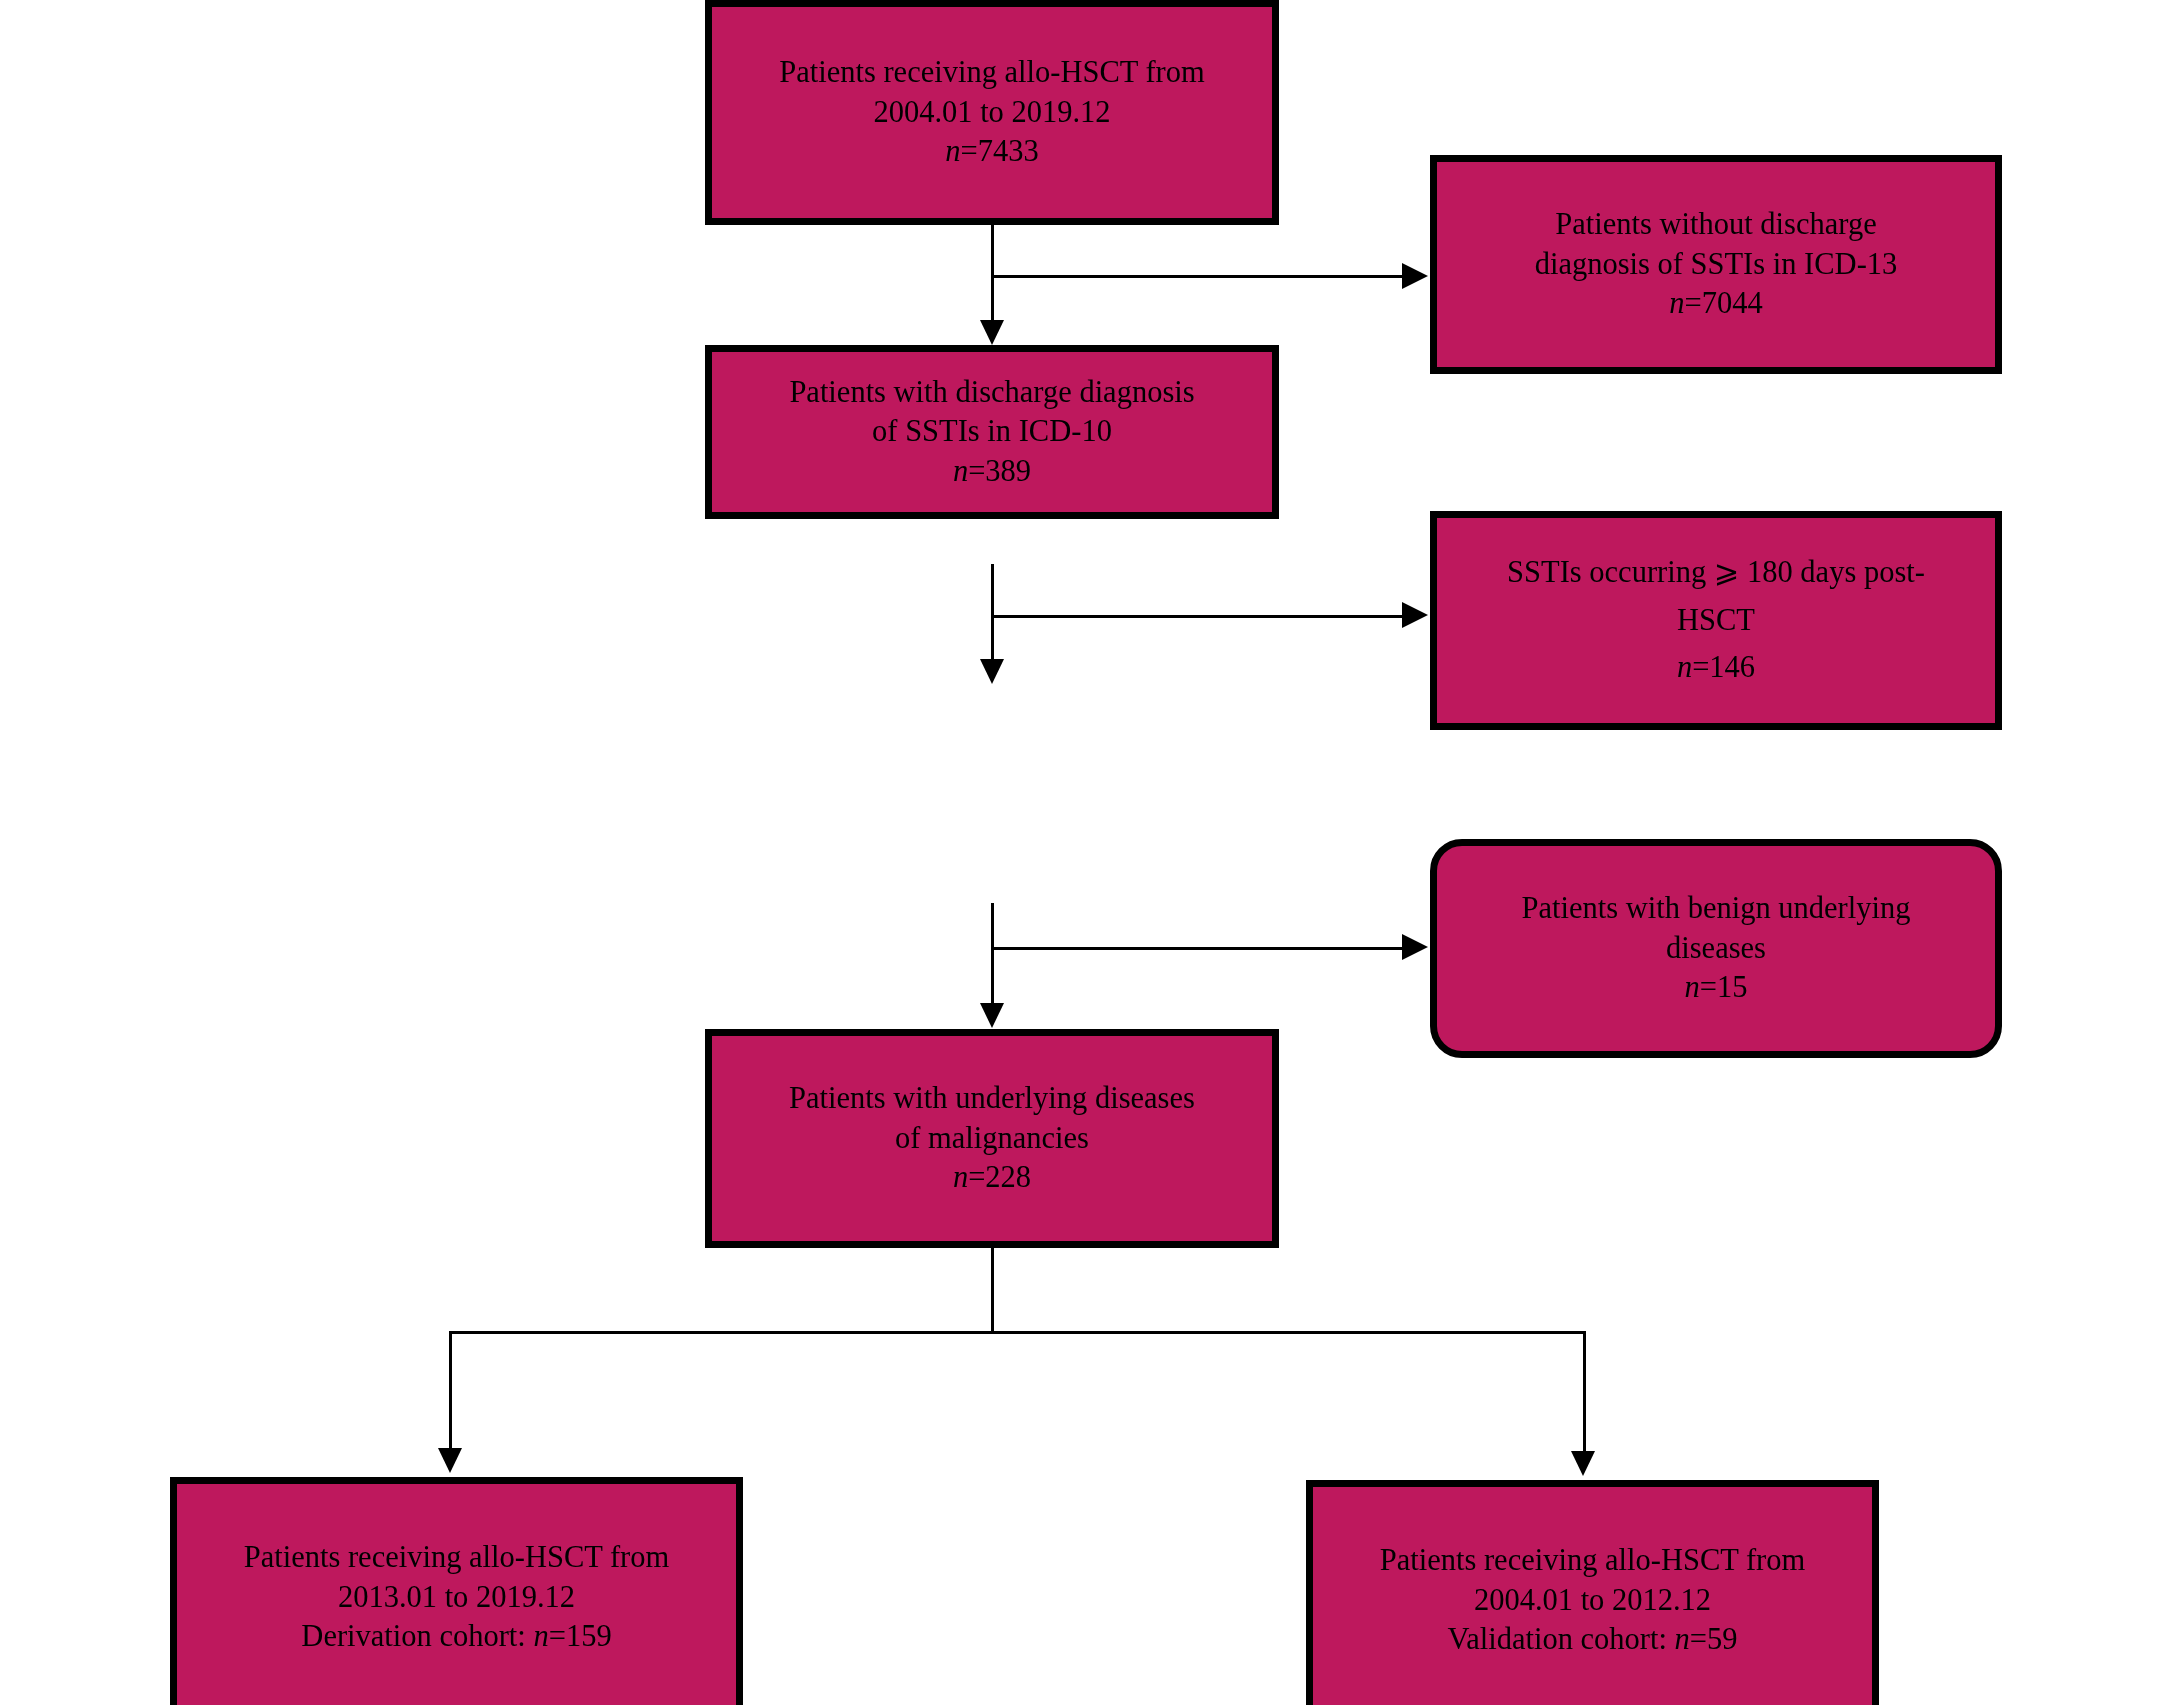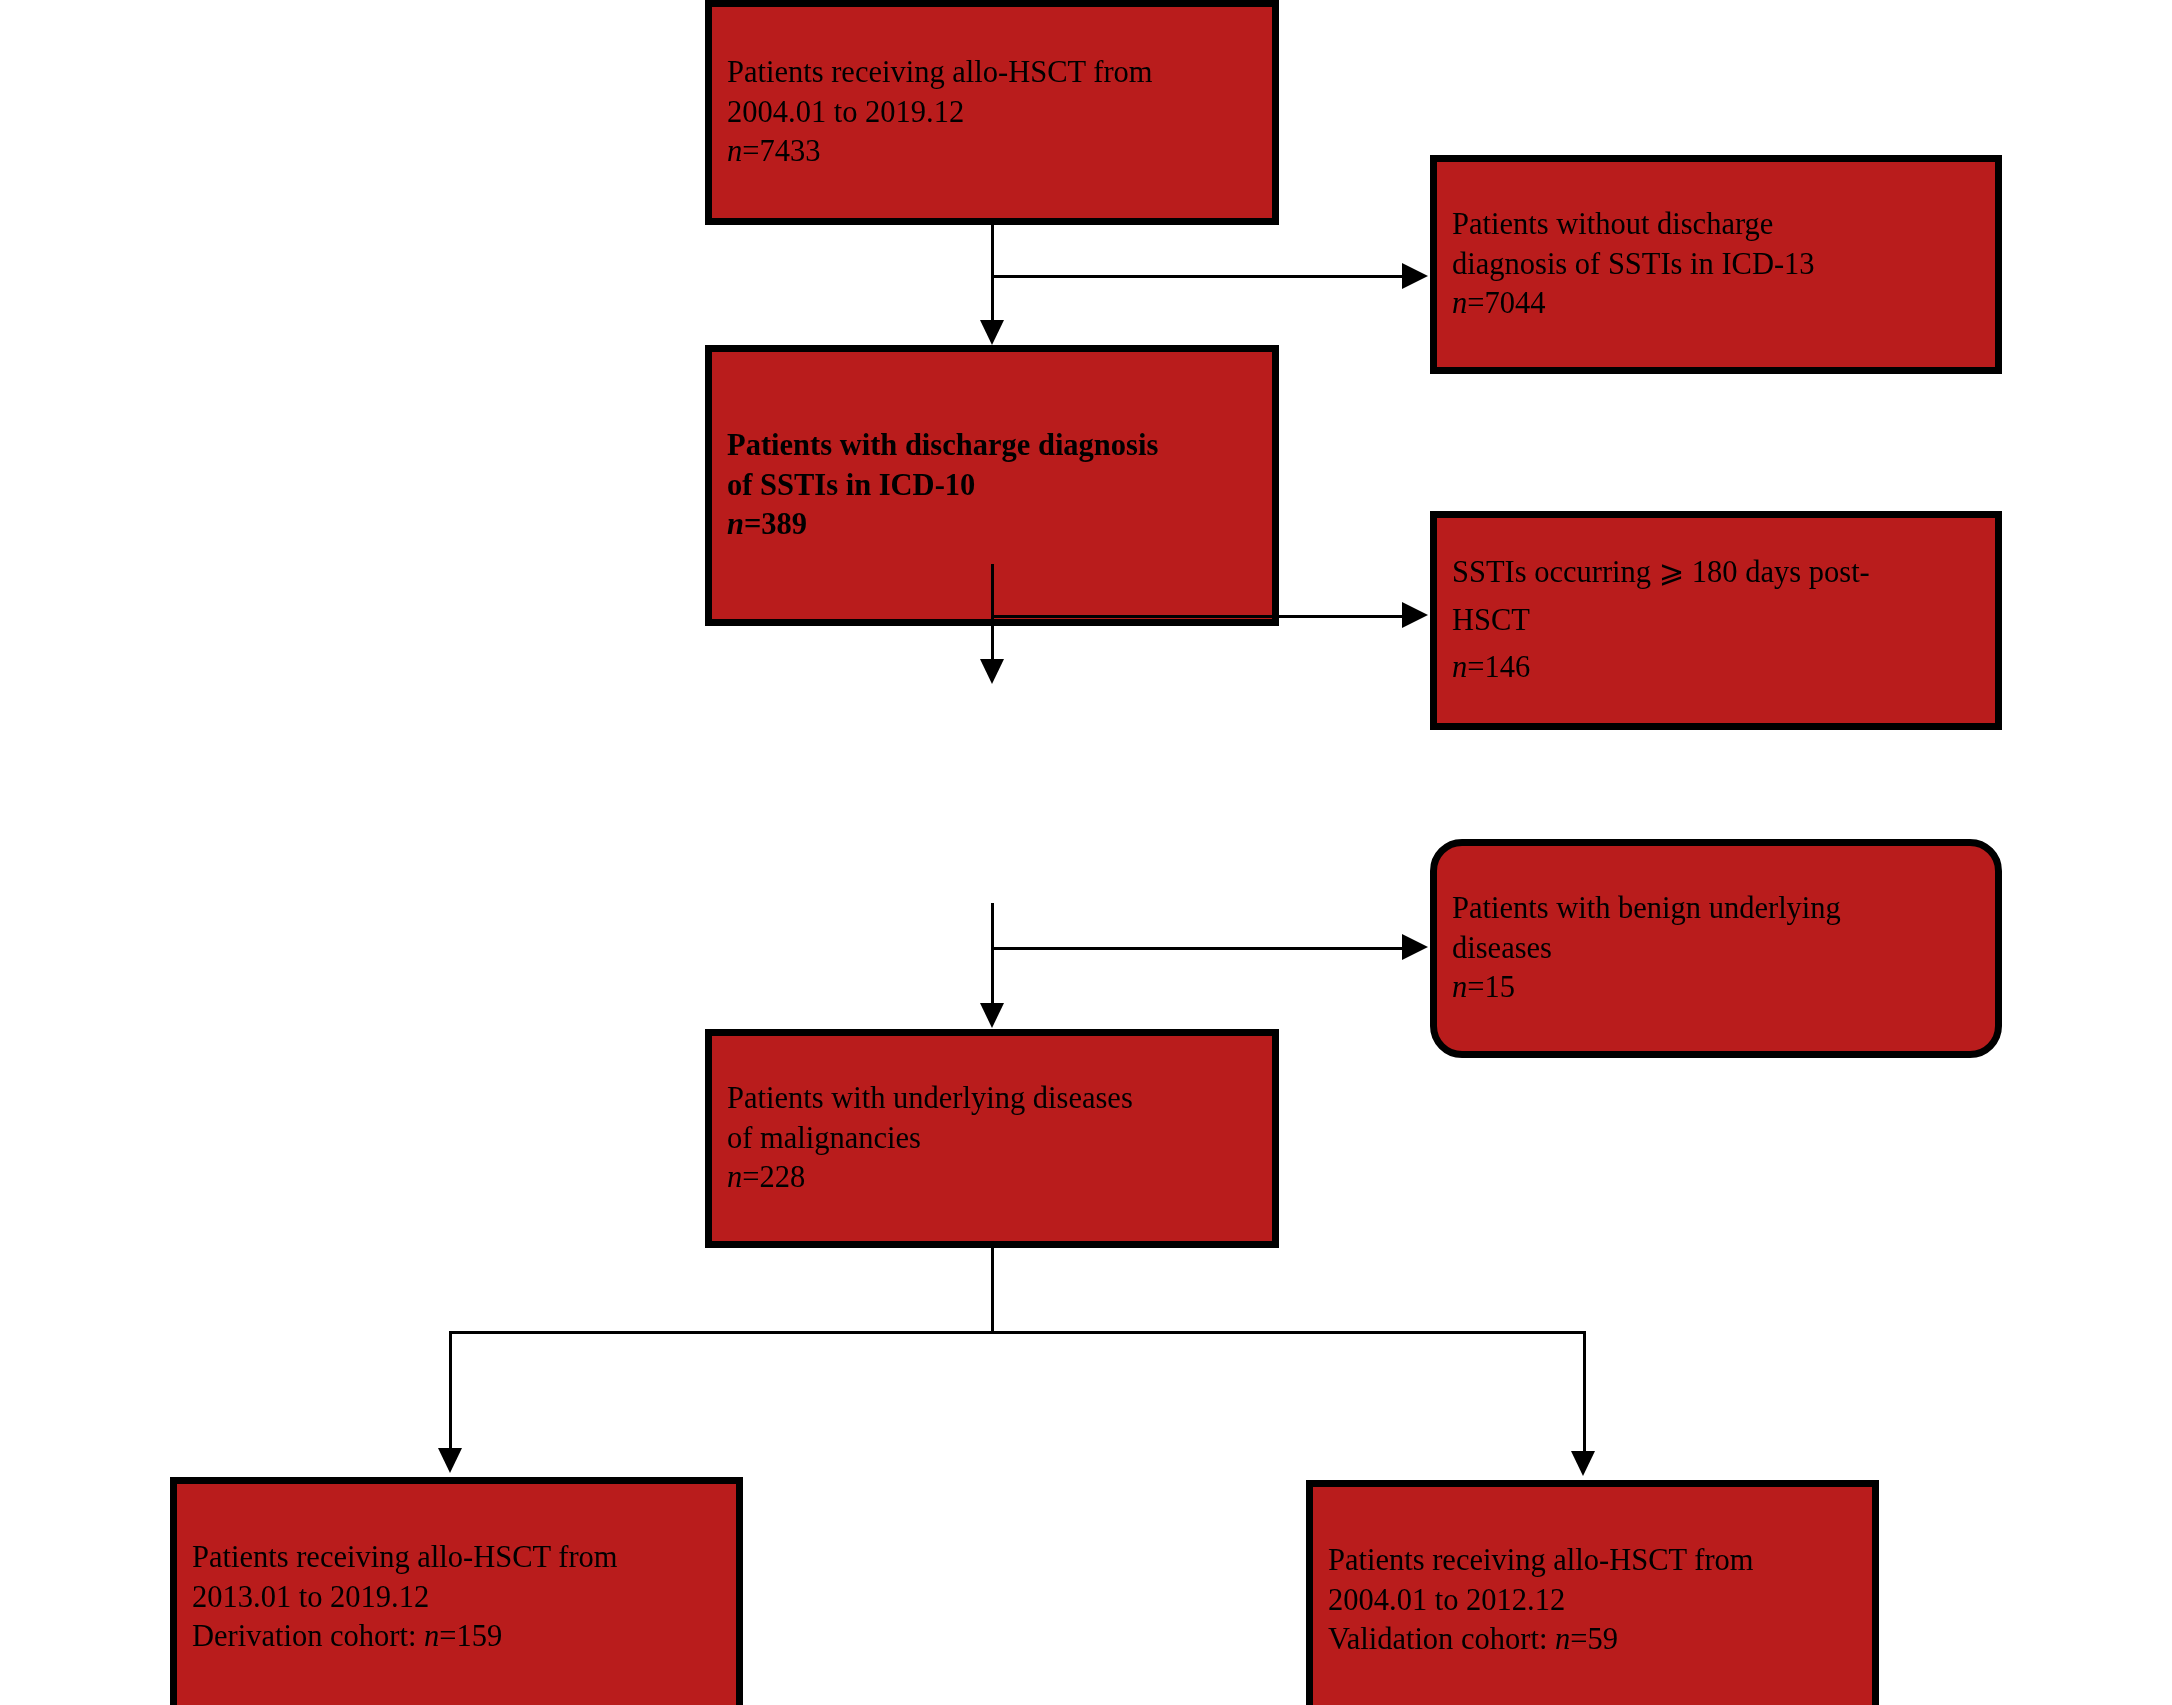--- a/index.html
+++ b/index.html
@@ -8,24 +8,24 @@
     width:2172px;
     height:1706px;
     background:#ffffff;
     font-family:"Liberation Serif","DejaVu Serif",serif;
     overflow:hidden;
   }
   .node{
     position:absolute;
     box-sizing:border-box;
     border:7.5px solid #000000;
-    background:#b91c1c;
+    background:#be185d;
     display:flex;
     flex-direction:column;
-    align-items:flex-start;
+    align-items:center;
     justify-content:center;
     text-align:center;
     color:#000000;
     font-size:30.5px;
     line-height:1.30;
     padding:3.4px 15px;
   }
   .node .ln{display:block;white-space:nowrap;}
   .nvar{font-style:italic;}
   
@@ -50,21 +50,21 @@
 <body>
 
 <div id="canvas">
 
   <div class="node" style="left:705px;top:0px;width:574px;height:225px;">
     <span class="ln">Patients receiving allo-HSCT from</span>
     <span class="ln">2004.01 to 2019.12</span>
     <span class="ln"><i class="nvar">n</i><span>=7433</span></span>
   </div>
 
-  <div class="node" style="left:705px;top:345px;width:574px;height:281px;font-weight:bold;">
+  <div class="node" style="left:705px;top:345px;width:574px;height:174px;">
     <span class="ln">Patients with discharge diagnosis</span>
     <span class="ln">of SSTIs in ICD-10</span>
     <span class="ln"><i class="nvar">n</i><span>=389</span></span>
   </div>
 
 
   <div class="node" style="left:705px;top:1029px;width:574px;height:219px;">
     <span class="ln">Patients with underlying diseases</span>
     <span class="ln">of malignancies</span>
     <span class="ln"><i class="nvar">n</i><span>=228</span></span>

